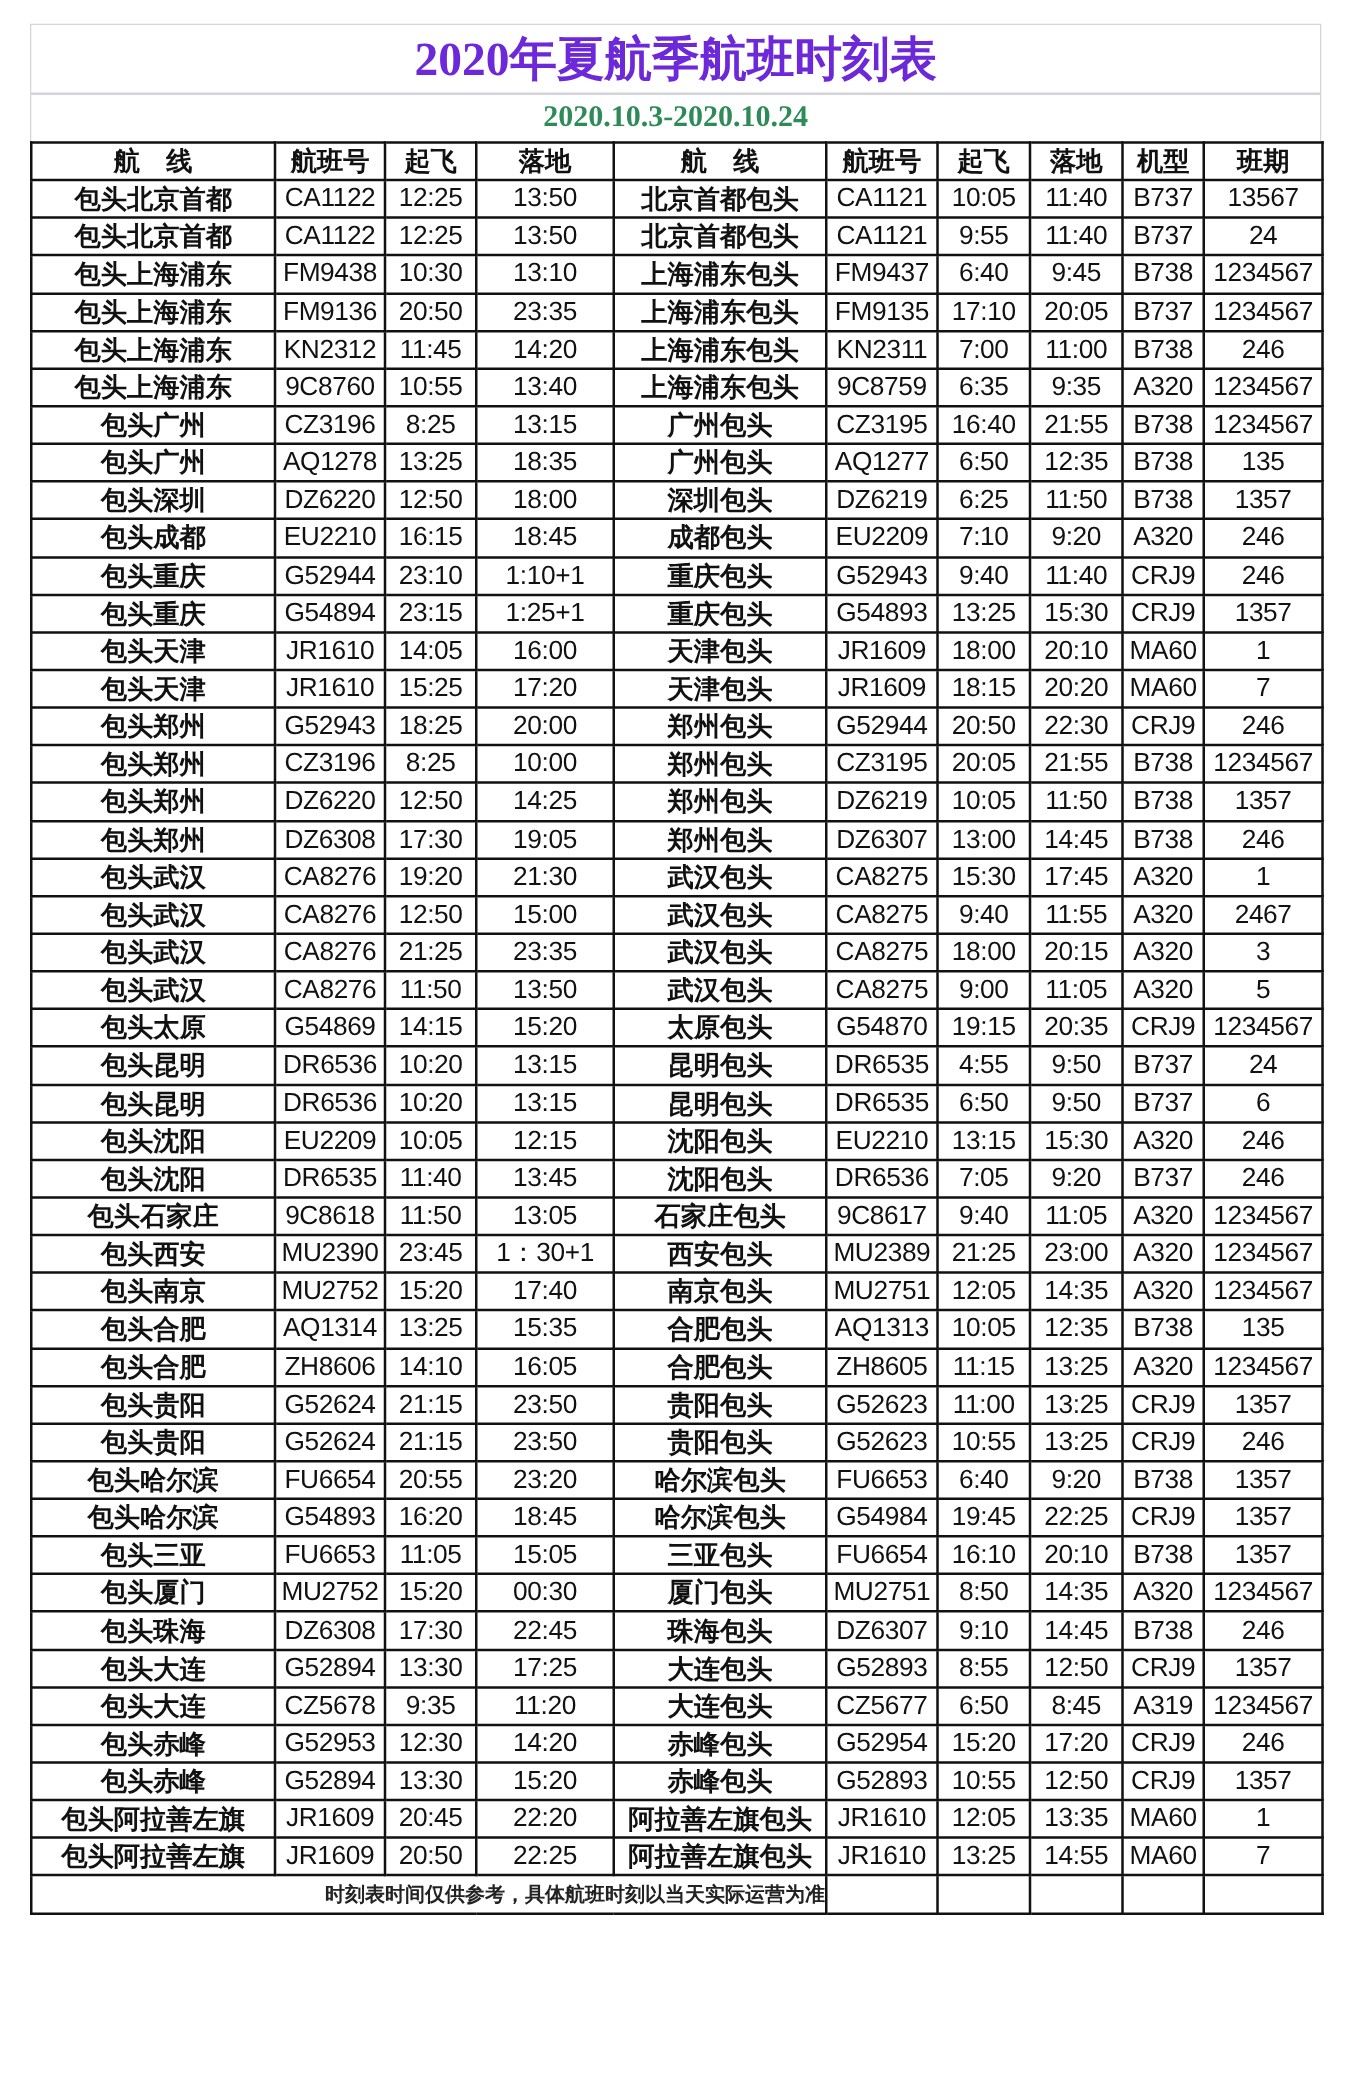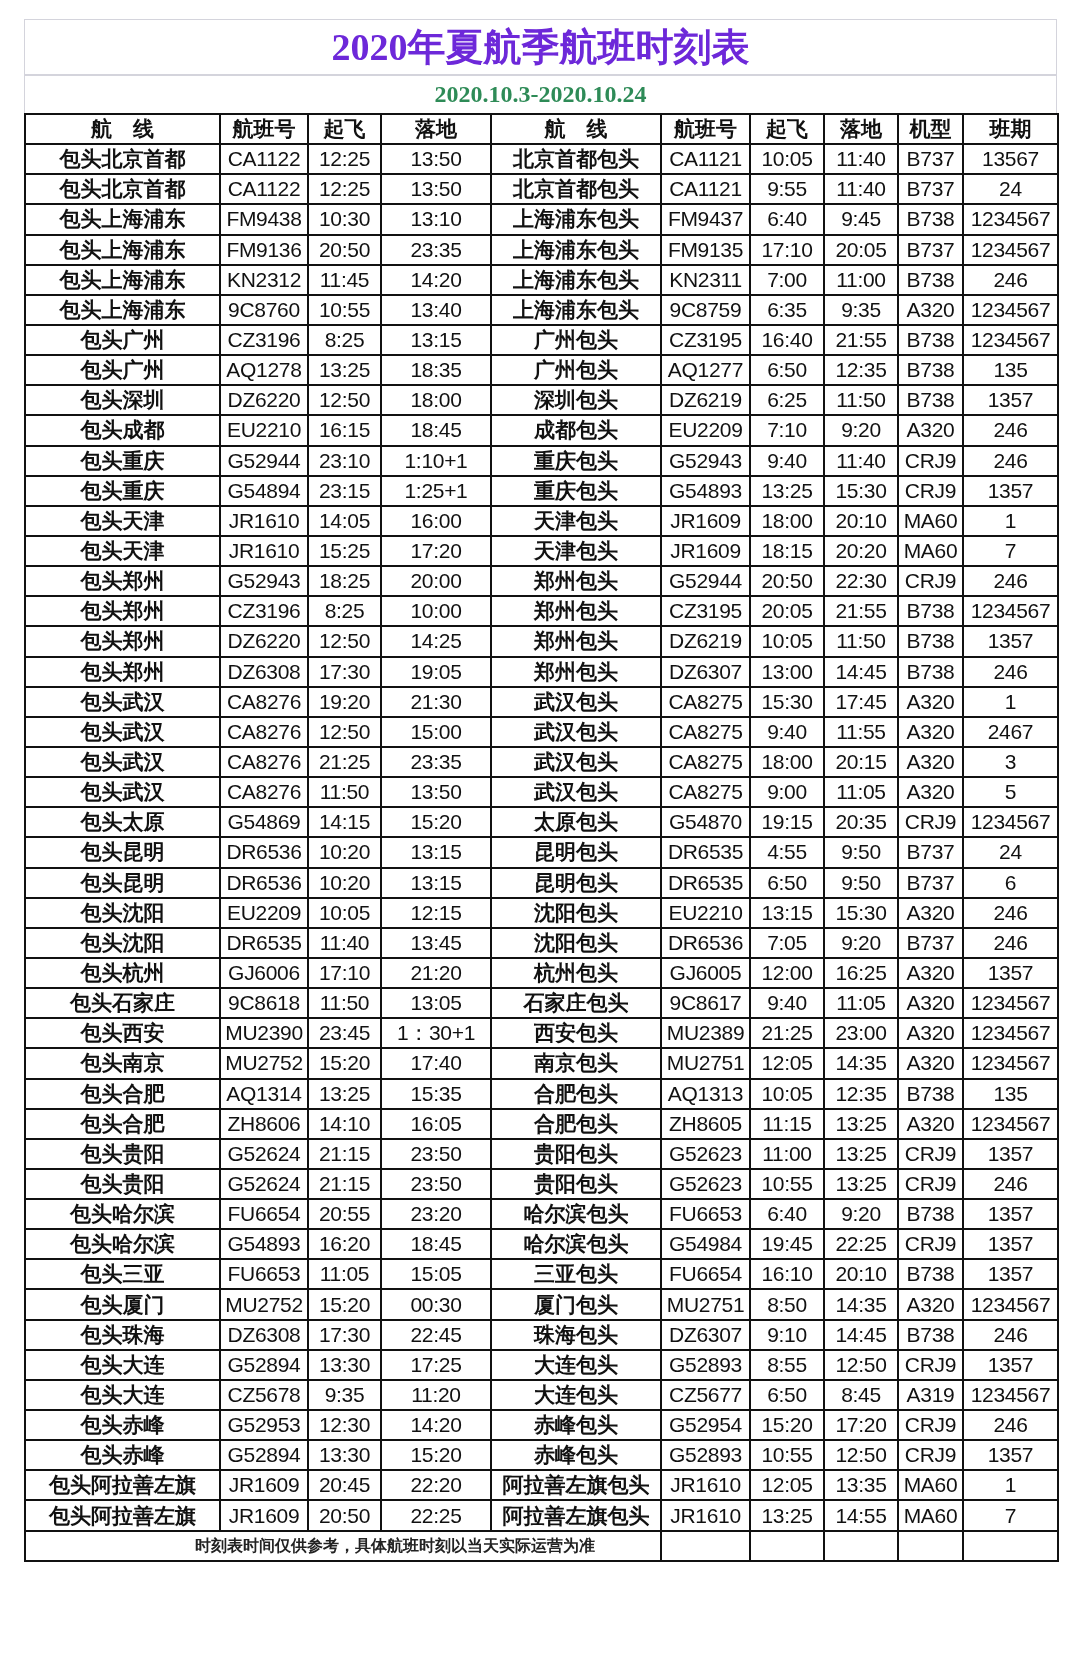--- a/index.html
+++ b/index.html
@@ -16,21 +16,21 @@
               font-size:24px; color:#2e8b57; }
   table.sched { border-collapse:collapse; width:1033px; table-layout:fixed; }
   table.sched td, table.sched th { border:2px solid #111; height:28.15px; padding:0;
         text-align:center; vertical-align:middle; white-space:nowrap; overflow:hidden;
         font-size:21px; line-height:28px; }
   table.sched th { font-weight:bold; font-size:21px; }
   td.route { font-weight:bold; font-size:21px; }
   td.num { font-family:"Liberation Sans","DejaVu Sans",sans-serif; font-size:22px; font-weight:normal; letter-spacing:-0.3px; }
   .foot-row td { border:none; border-left:1px solid #d4d4dc; border-right:1px solid #d4d4dc;
                  border-bottom:2px solid #d4d4dc; height:24px; }
-  .foot-row td.note { text-align:center; padding-left:104px; font-size:16px; font-weight:bold; color:#222; }
+  .foot-row td.note { text-align:right; padding-left:104px; font-size:16px; font-weight:bold; color:#222; }
   .foot-row td.blank { border-left:1px solid #d8d8de; }
 </style>
 </head>
 <body>
 
 <div class="sheet">
   <div class="title-row">
     <span class="title">2020年夏航季航班时刻表</span>
   </div>
   <div class="subtitle-row">
@@ -382,32 +382,20 @@
           <td class="num">11:40</td>
           <td class="num">13:45</td>
           <td class="route">沈阳包头</td>
           <td class="num">DR6536</td>
           <td class="num">7:05</td>
           <td class="num">9:20</td>
           <td class="num">B737</td>
           <td class="num">246</td>
         </tr>
         <tr>
-          <td class="route">包头杭州</td>
-          <td class="num">GJ6006</td>
-          <td class="num">17:10</td>
-          <td class="num">21:20</td>
-          <td class="route">杭州包头</td>
-          <td class="num">GJ6005</td>
-          <td class="num">12:00</td>
-          <td class="num">16:25</td>
-          <td class="num">A320</td>
-          <td class="num">1357</td>
-        </tr>
-        <tr>
           <td class="route">包头石家庄</td>
           <td class="num">9C8618</td>
           <td class="num">11:50</td>
           <td class="num">13:05</td>
           <td class="route">石家庄包头</td>
           <td class="num">9C8617</td>
           <td class="num">9:40</td>
           <td class="num">11:05</td>
           <td class="num">A320</td>
           <td class="num">1234567</td>

